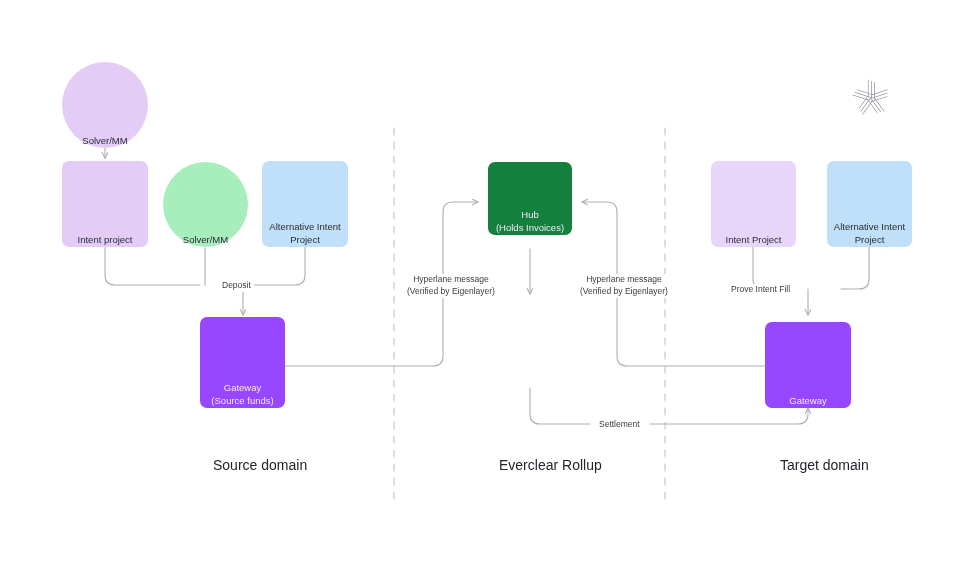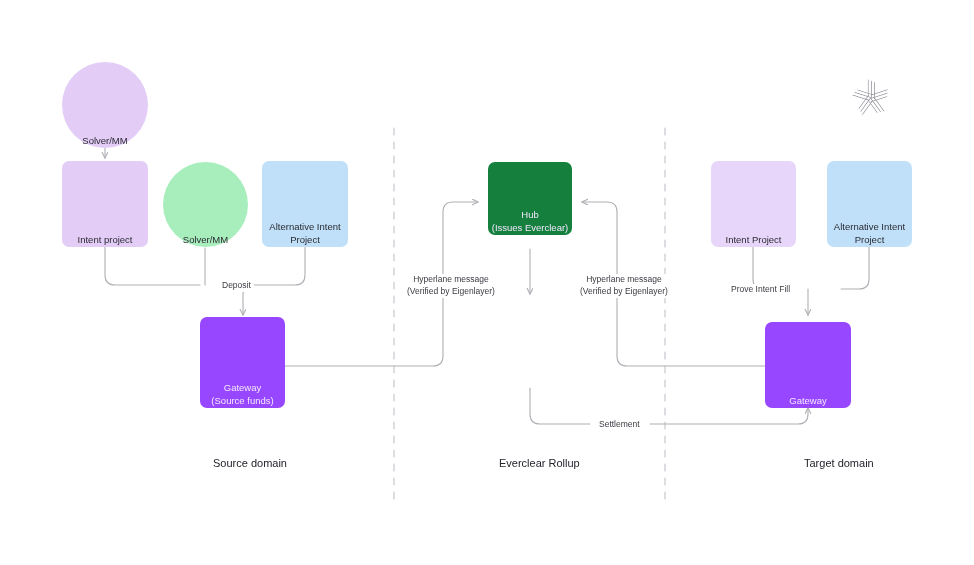--- a/index.html
+++ b/index.html
@@ -62,21 +62,21 @@
     font-size: 8.5px;
     line-height: 1.4;
     text-align: center;
     white-space: nowrap;
     background: #ffffff;
     padding: 0 3px;
   }
   .domain-label {
     position: absolute;
     color: #24242c;
-    font-size: 11px;
+    font-size: 14px;
     text-align: center;
     white-space: nowrap;
   }
   .logo {
     position: absolute;
   }
 </style>
 </head>
 <body>
 
@@ -143,21 +143,21 @@
     <span class="line light-text">Gateway</span>
     <span class="line light-text">(Source funds)</span>
   </div>
 
   <div class="edge-label" style="left:199px; top:280px;margin-left:20px;">Deposit</div>
 
   <div class="domain-label" style="left:213px; top:457px;">Source domain</div>
 
   <div class="node box" style="left:488px; top:162px; width:84px; height:73px; background:#15803d;">
     <span class="line light-text">Hub</span>
-    <span class="line light-text">(Issues Everclear)</span>
+    <span class="line light-text">(Holds Invoices)</span>
   </div>
 
 
   <div class="edge-label" style="left:404px; top:274px;">
     <span style="display:block;">Hyperlane message</span>
     <span style="display:block;">(Verified by Eigenlayer)</span>
   </div>
 
   <div class="edge-label" style="left:577px; top:274px;">
     <span style="display:block;">Hyperlane message</span>
@@ -176,21 +176,21 @@
     <span class="line dark-text">Alternative Intent</span>
     <span class="line dark-text">Project</span>
   </div>
 
   <div class="node box" style="left:765px; top:322px; width:86px; height:86px; background:#9747ff;">
     <span class="line light-text">Gateway</span>
   </div>
 
   <div class="edge-label" style="left:728px; top:284px;">Prove Intent Fill</div>
 
-  <div class="domain-label" style="left:780px; top:457px;margin-left:24px;">Target domain</div>
+  <div class="domain-label" style="left:780px; top:457px;">Target domain</div>
 
   <div class="logo" style="left:845px; top:72px; width:52px; height:52px;">
     <svg width="52" height="52" viewBox="0 0 52 52">
       <defs>
         <pattern id="hatch" width="3.2" height="3.2" patternUnits="userSpaceOnUse" patternTransform="rotate(0)">
           <rect width="3.2" height="3.2" fill="none"></rect>
           <line x1="0" y1="0" x2="0" y2="3.2" stroke="#9a9aa2" stroke-width="1.5"></line>
         </pattern>
         <g id="blade">
           <path d="M-4.2,-19 L4.2,-15.5 L4.2,1.5 L-4.2,-2 Z" fill="url(#hatch)" stroke="none"></path>

